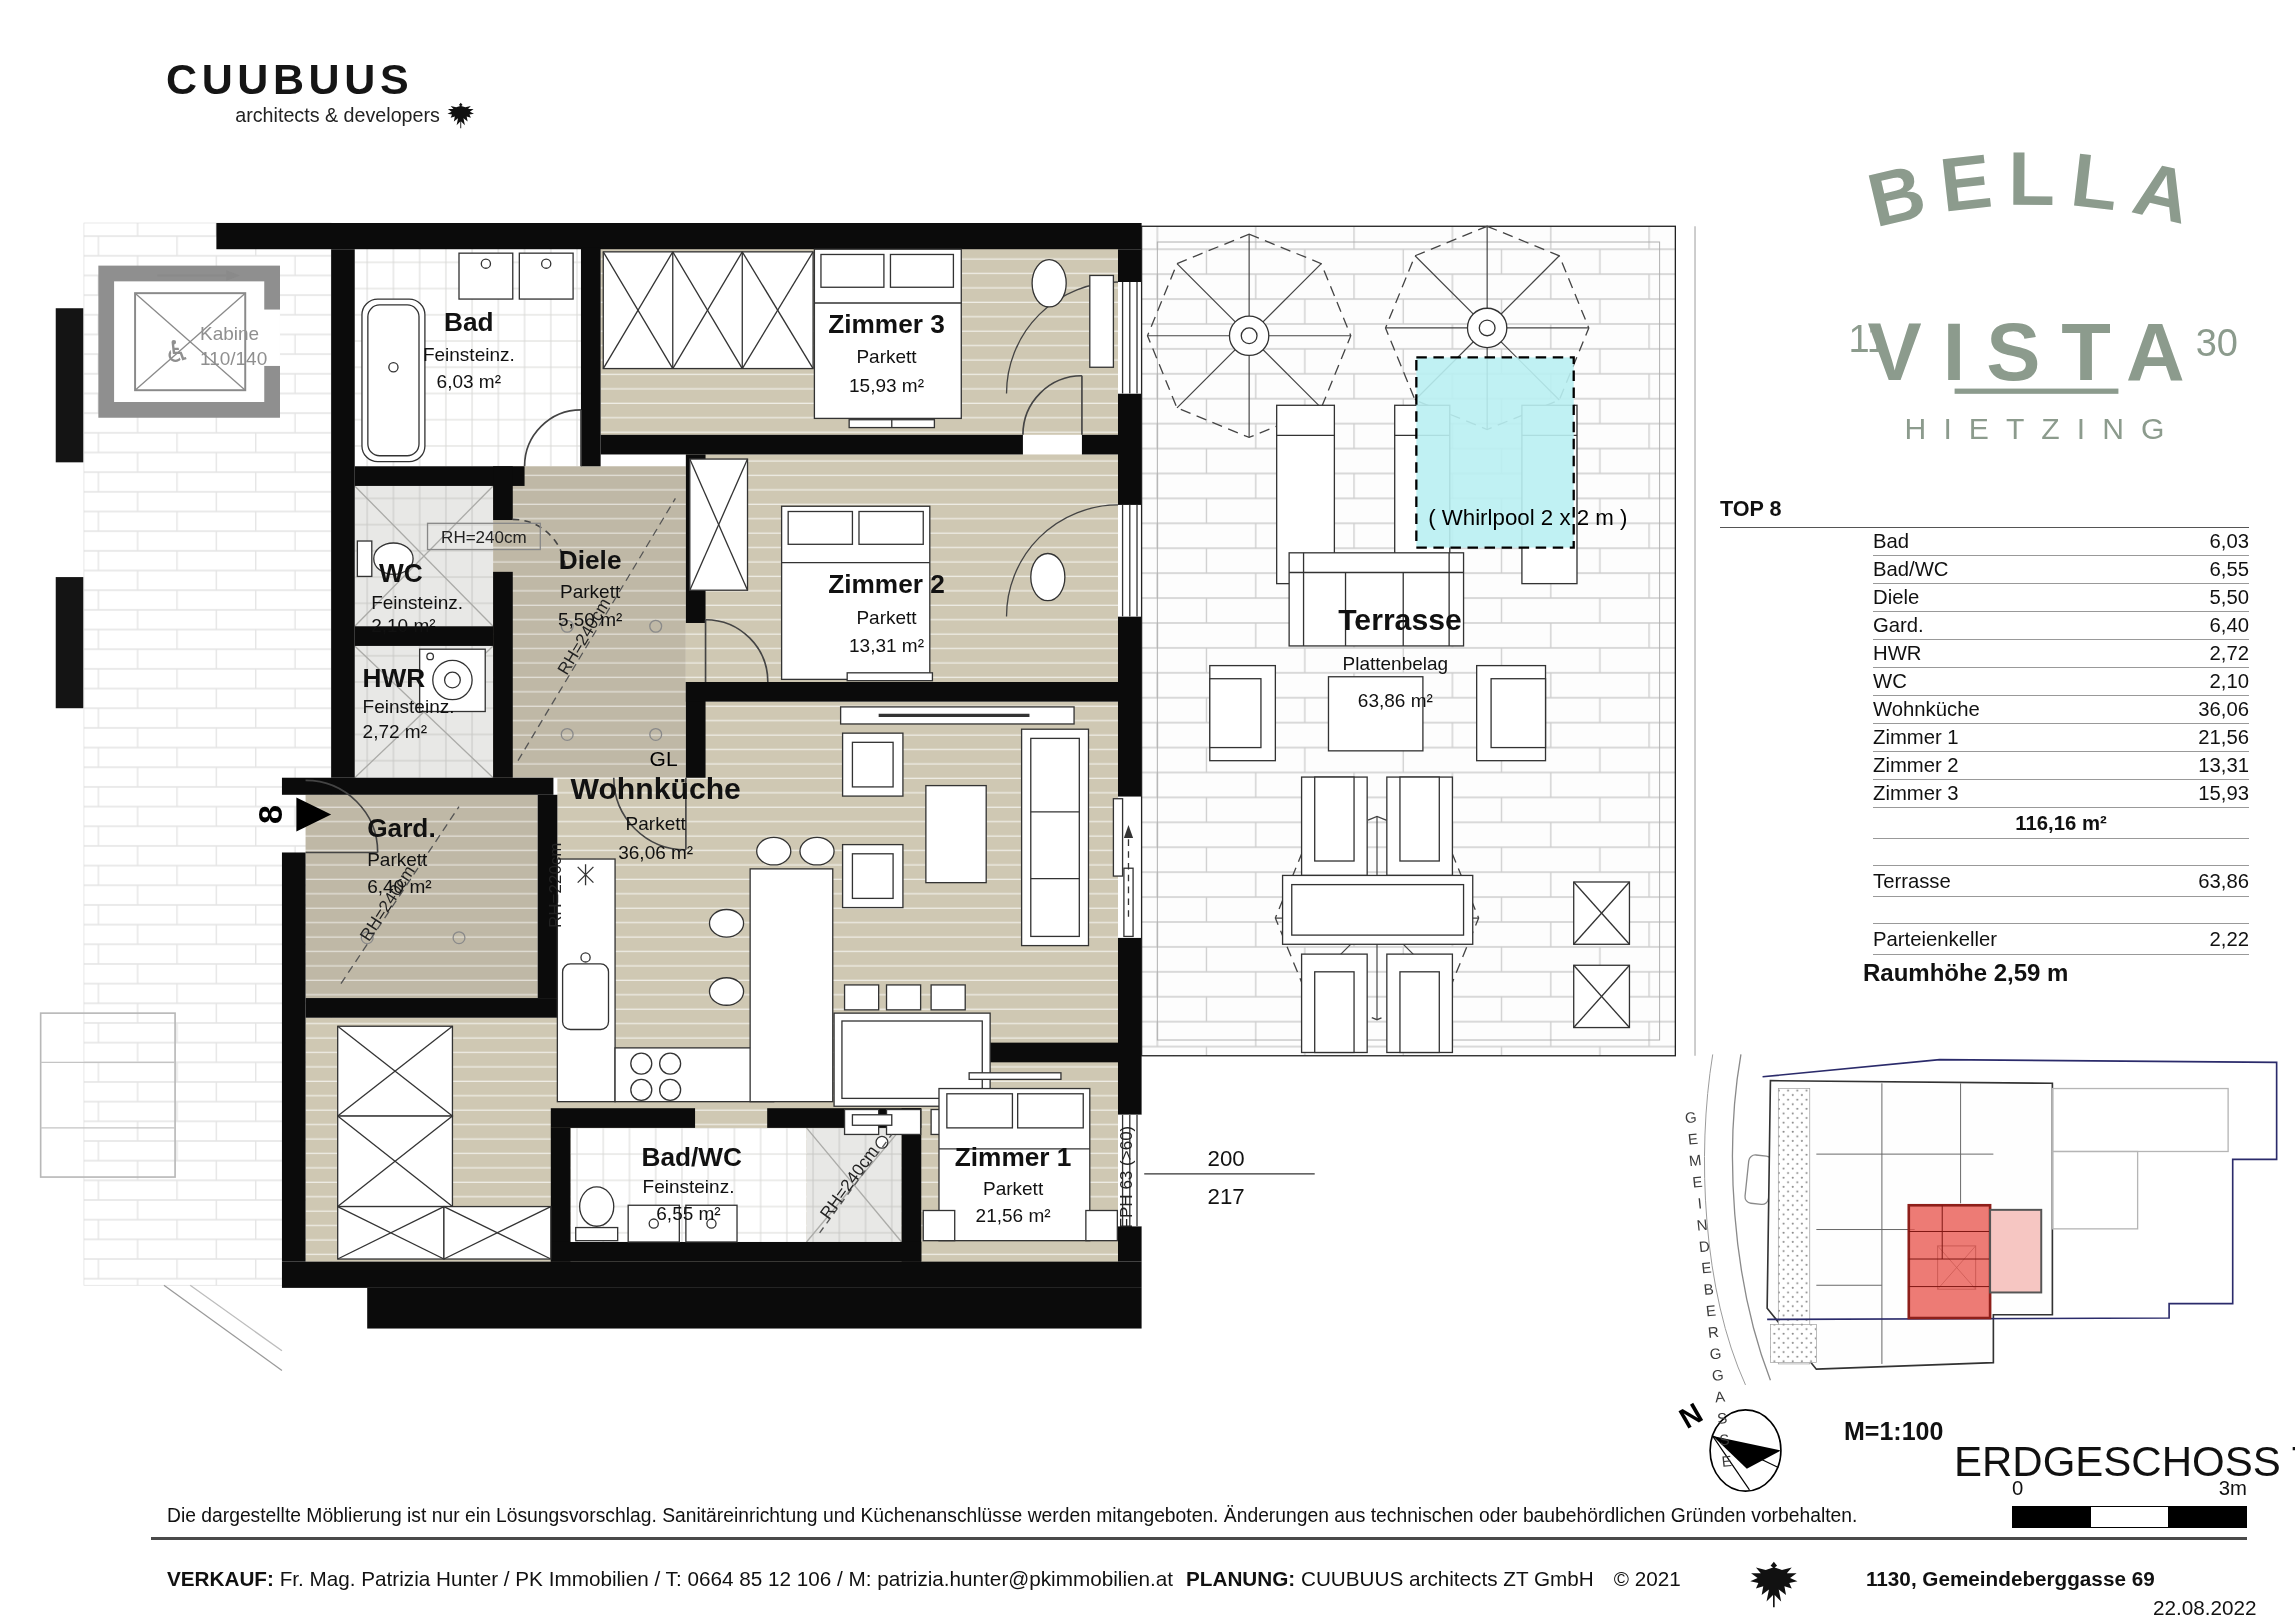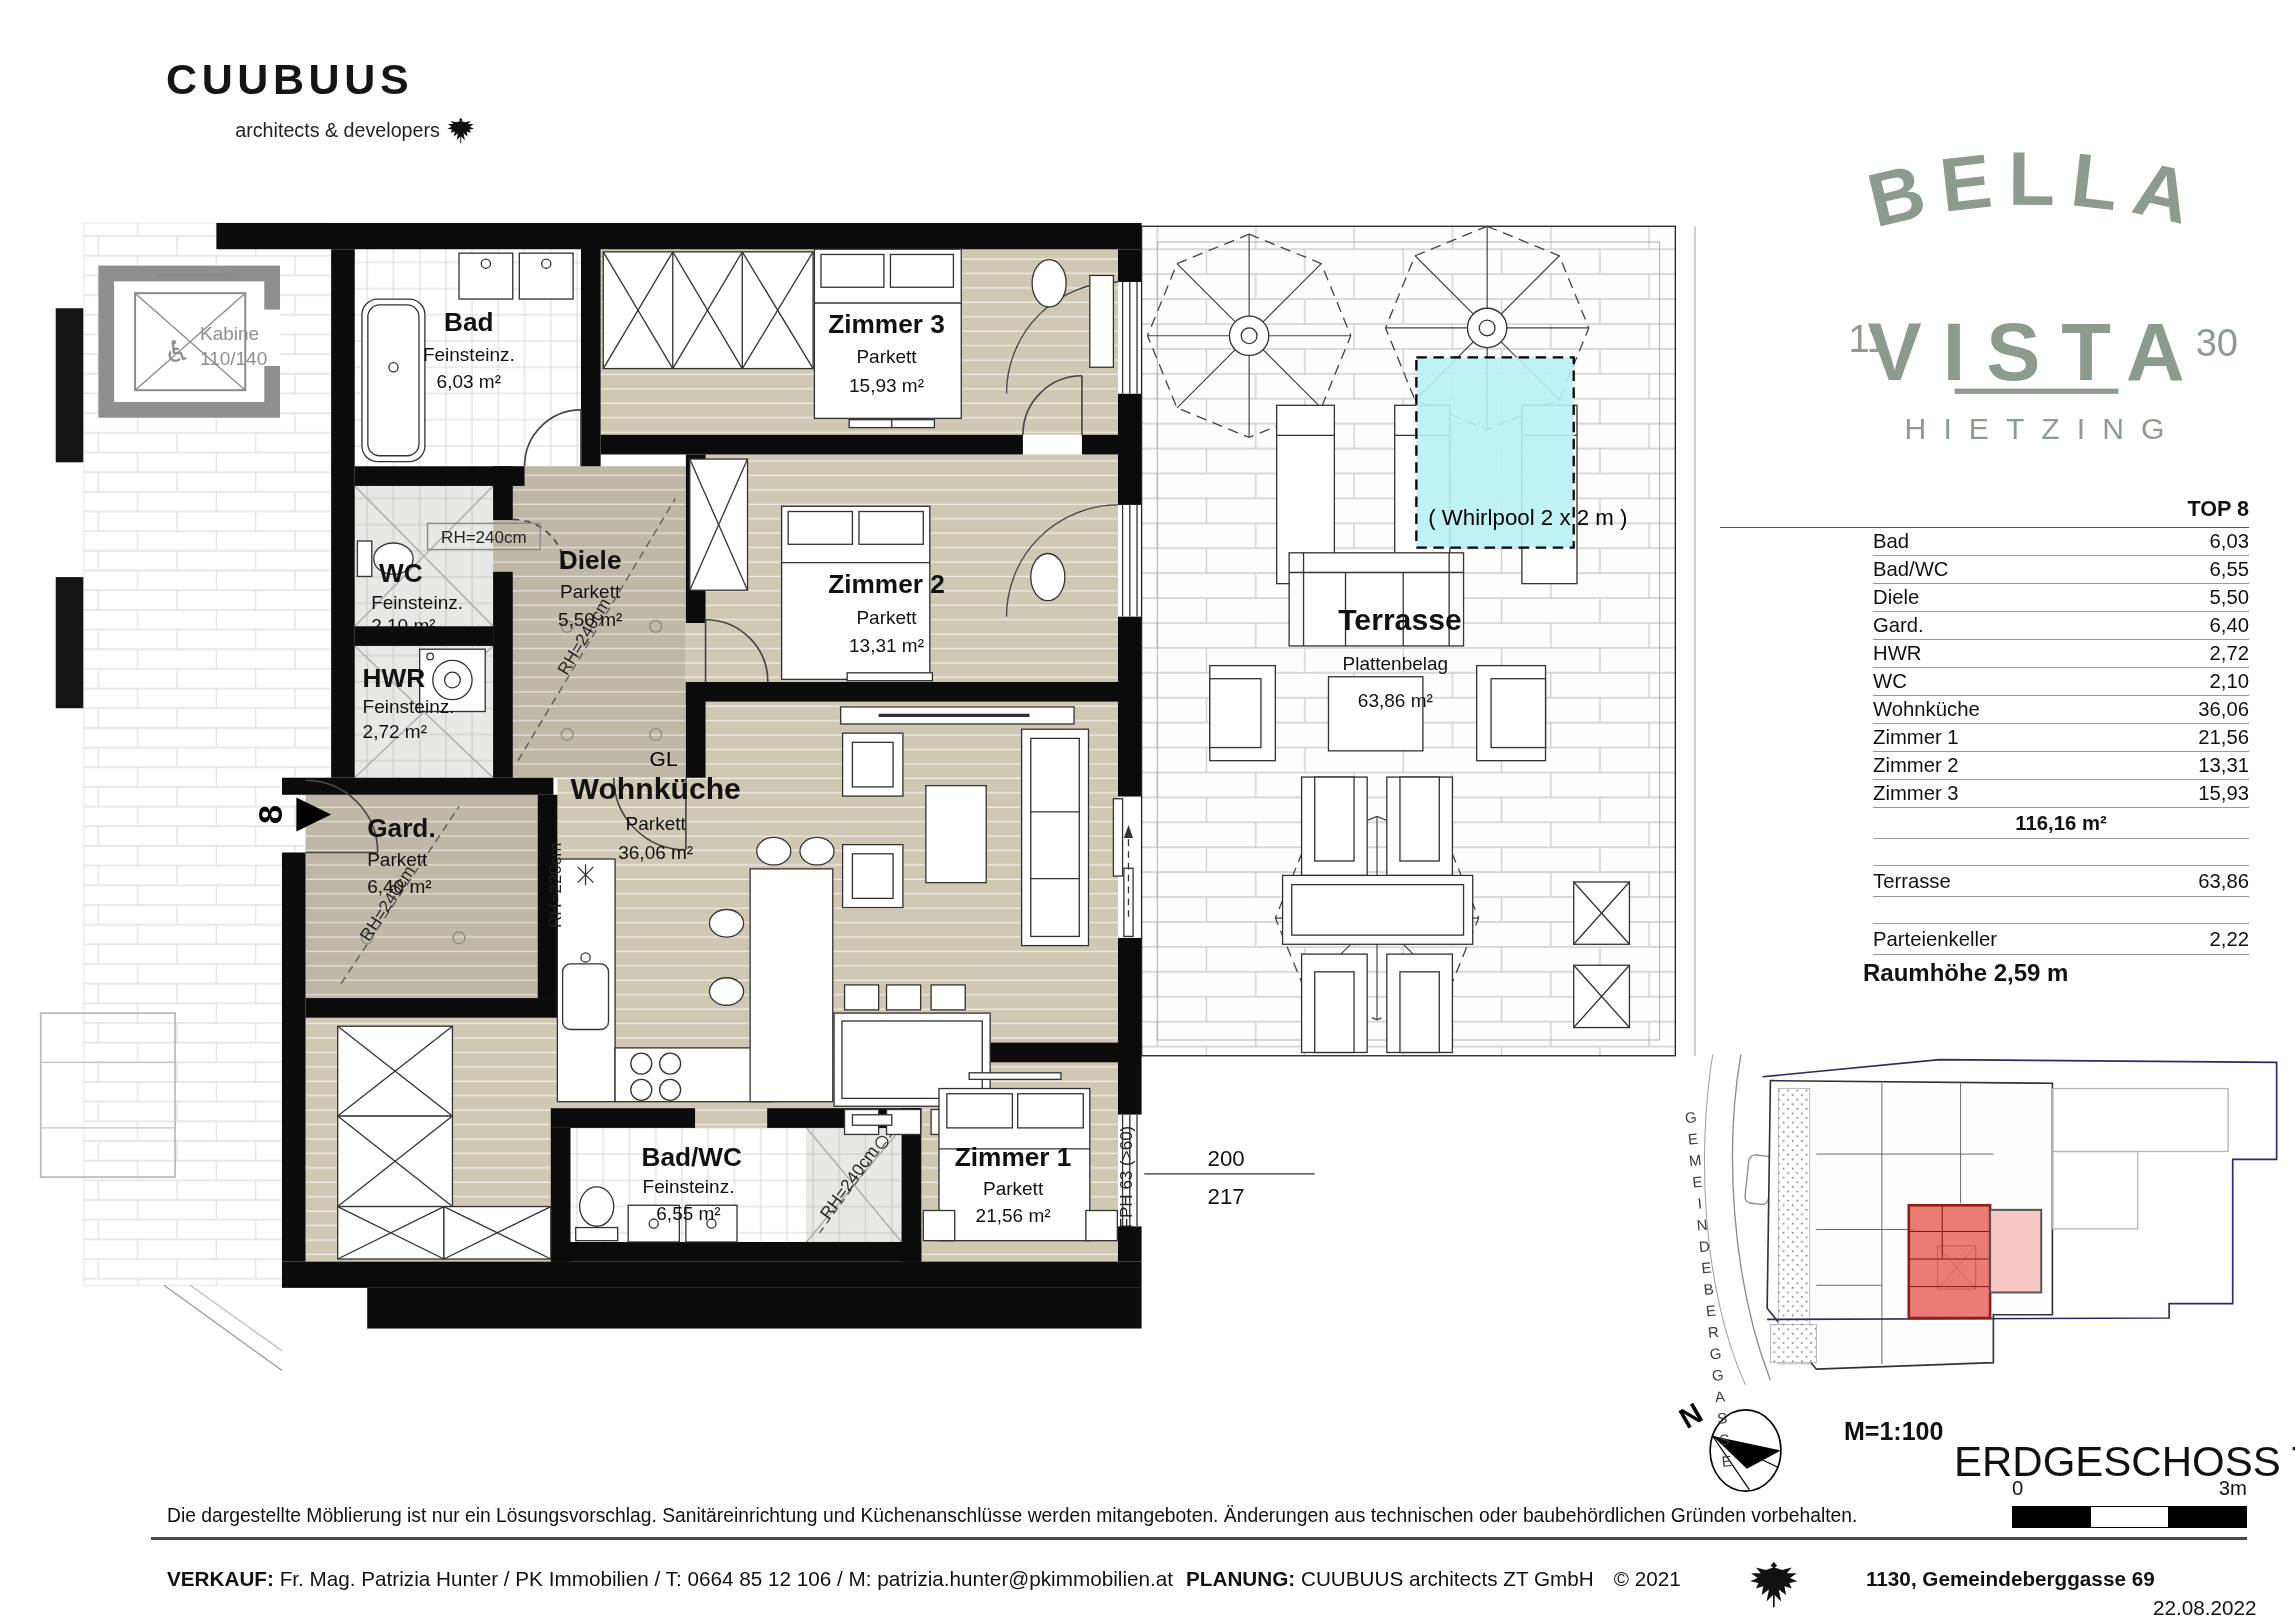--- a/index.html
+++ b/index.html
@@ -9,26 +9,26 @@
   .tc{text-anchor:middle;}
   .room-name{font-size:40px;font-weight:bold;fill:#111;}
   .room-name.big{font-size:46px;}
   .room-sub{font-size:29px;fill:#111;}
   .ann{font-size:26px;fill:#222;}
   .dimtxt{font-size:34px;fill:#111;text-anchor:middle;}
   .gray-ann{fill:#8f8f8f;font-size:29px;}
   
   #brand{left:166px;top:58px;width:308px;}
   #brand .brand-name{font-size:43px;font-weight:800;letter-spacing:4.6px;color:#151515;line-height:1;}
-  #brand .brand-sub{display:flex;justify-content:flex-end;align-items:center;gap:6.6px;font-size:19.7px;color:#222;margin-top:15px;}
+  #brand .brand-sub{display:flex;justify-content:flex-end;align-items:center;gap:6.6px;font-size:19.7px;color:#222;margin-top:0;}
   
   #bella{left:1817px;top:108px;width:439px;height:341px;}
   
   #toptable{left:1720px;top:496px;width:529px;font-size:20.3px;color:#111;}
-  #toptable .tt-title{font-weight:bold;font-size:21.6px;margin-bottom:5.2px;text-align:right;}
+  #toptable .tt-title{font-weight:bold;font-size:21.6px;margin-bottom:5.2px;}
   #toptable .tt-topline{border-top:1.3px solid #555;}
   #toptable .rows{margin-left:153px;}
   #toptable .row{display:flex;justify-content:space-between;align-items:center;height:27px;border-bottom:1.3px solid #999;}
   #toptable .row.total{justify-content:center;font-weight:bold;height:30px;}
   #toptable .spacer{height:26px;border:none;}
   #toptable .row.boxed{border-top:1.3px solid #999;height:30px;}
   #raumhoehe{left:1863px;top:959px;font-size:24px;font-weight:bold;}
   #street{left:1696px;top:1108px;height:282px;writing-mode:vertical-lr;text-orientation:upright;letter-spacing:4.6px;font-size:15px;color:#3a3a3a;transform:rotate(-6deg);}
   #erdgeschoss{left:1954px;top:1438px;width:295px;text-align:right;font-size:42px;font-weight:500;color:#111;white-space:nowrap;}
   #scale-labels{left:2012px;top:1477px;width:235px;display:flex;justify-content:space-between;font-size:20.3px;}

